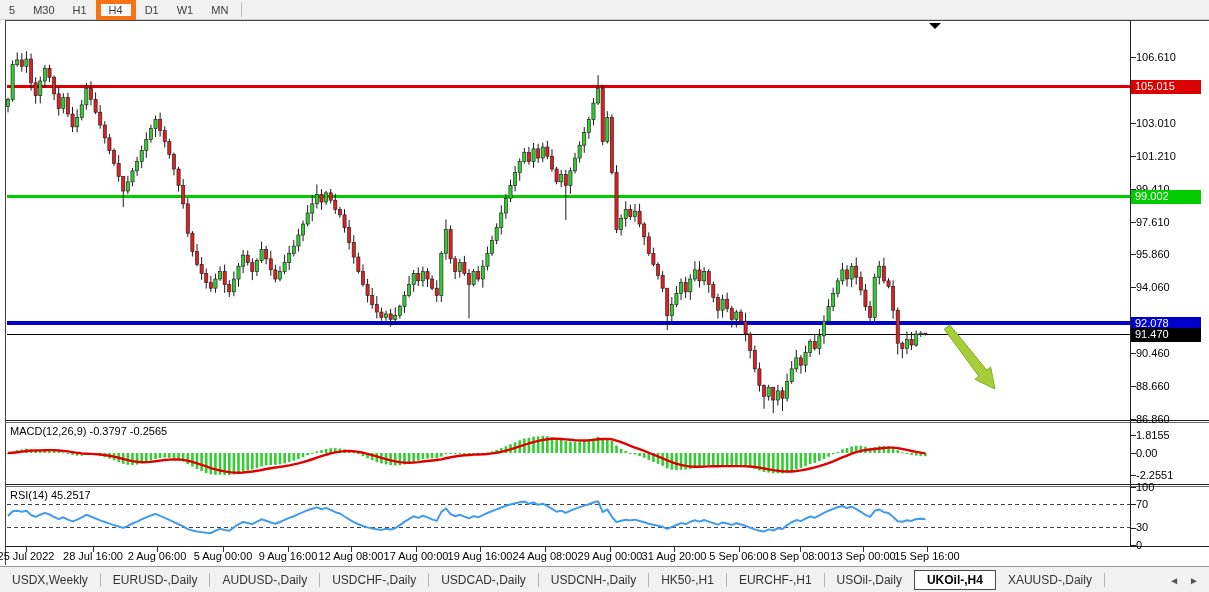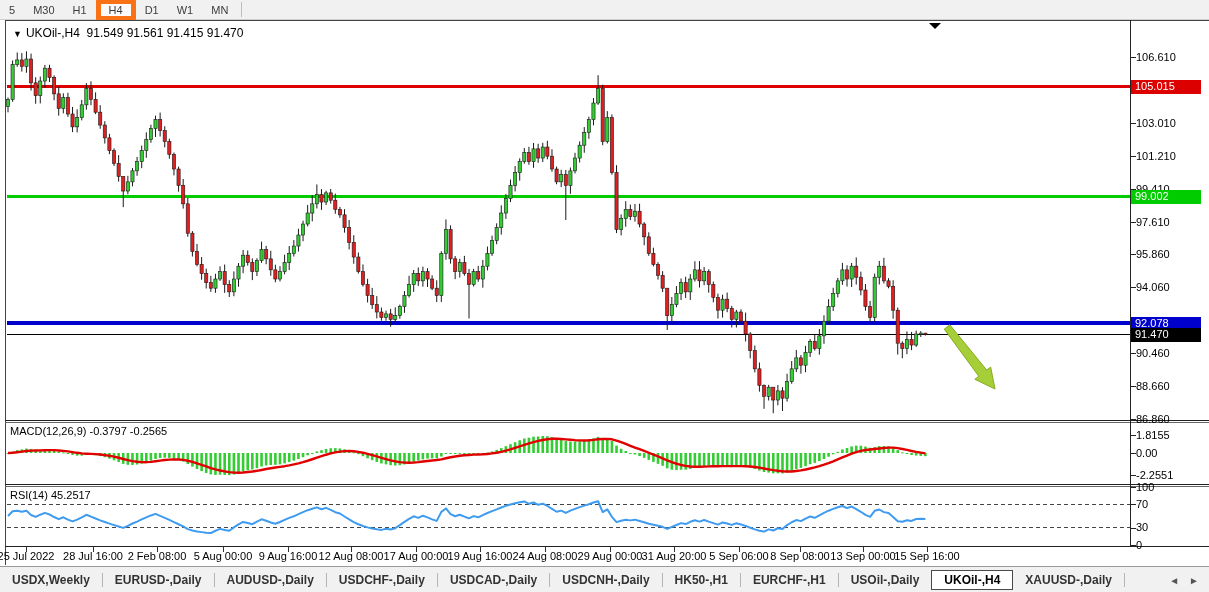--- a/index.html
+++ b/index.html
@@ -19,21 +19,21 @@
   #chart-title .mk{font-size:9px;margin-right:4px;}
   #macd-label{left:10px;top:425px;}
   #rsi-label{left:10px;top:489px;}
   .vlabel{position:absolute;left:1136px;font-size:11px;color:#000;white-space:nowrap;}
   .badge{position:absolute;left:1131px;width:66px;height:14px;font-size:11px;line-height:13px;
          color:#fff;padding-left:4px;white-space:nowrap;}
   .tlabel{position:absolute;top:550px;font-size:11px;color:#000;transform:translateX(-50%);white-space:nowrap;}
   
   #tabbar{position:absolute;left:0;top:566px;width:1209px;height:26px;background:#f1f1f1;
           border-top:1px solid #9a9a9a;display:flex;align-items:center;font-size:12px;color:#333;}
-  .tab{padding:3px 12px;white-space:nowrap;cursor:default;font-weight:bold;}
+  .tab{padding:3px 12px;white-space:nowrap;cursor:default;}
   .tab.active{background:#ffffff;border:1px solid #4a4a4a;font-weight:bold;color:#000;padding:2px 12px;}
   .tabsep{width:1px;height:14px;background:#b5b5b5;}
   #tab-scroll{margin-left:auto;display:flex;gap:10px;padding-right:10px;color:#555;font-size:10px;}
 </style>
 </head>
 <body>
 
 <div id="app">
 
   <div id="tfbar">
@@ -694,23 +694,20 @@
       <line x1="480.5" y1="547" x2="480.5" y2="552" stroke="#333" stroke-width="1" shape-rendering="crispEdges"></line>
       <line x1="545.5" y1="547" x2="545.5" y2="552" stroke="#333" stroke-width="1" shape-rendering="crispEdges"></line>
       <line x1="610.5" y1="547" x2="610.5" y2="552" stroke="#333" stroke-width="1" shape-rendering="crispEdges"></line>
       <line x1="674.5" y1="547" x2="674.5" y2="552" stroke="#333" stroke-width="1" shape-rendering="crispEdges"></line>
       <line x1="739.5" y1="547" x2="739.5" y2="552" stroke="#333" stroke-width="1" shape-rendering="crispEdges"></line>
       <line x1="800.5" y1="547" x2="800.5" y2="552" stroke="#333" stroke-width="1" shape-rendering="crispEdges"></line>
       <line x1="863.5" y1="547" x2="863.5" y2="552" stroke="#333" stroke-width="1" shape-rendering="crispEdges"></line>
       <line x1="927.5" y1="547" x2="927.5" y2="552" stroke="#333" stroke-width="1" shape-rendering="crispEdges"></line>
     </svg>
 
-  <div id="chart-title" class="overlay">
-    <span class="mk">▼</span><span>UKOil-,H4</span>&nbsp;&nbsp;<span>91.549 91.561 91.415 91.470</span>
-  </div>
 
   <div id="macd-label" class="overlay">
     <span>MACD(12,26,9)</span>
     <span>-0.3797 -0.2565</span>
   </div>
 
   <div id="rsi-label" class="overlay">
     <span>RSI(14)</span>
     <span>45.2517</span>
   </div>
@@ -734,21 +731,21 @@
       <div class="vlabel" style="top: 521.1px;">30</div>
       <div class="vlabel" style="top: 538.5px;">0</div>
       <div class="badge" style="top: 79.7556px; background: rgb(221, 0, 0);">105.015</div>
       <div class="badge" style="top: 189.989px; background: rgb(0, 204, 0);">99.002</div>
       <div class="badge" style="top: 316.924px; background: rgb(0, 0, 204);">92.078</div>
       <div class="badge" style="top: 328.07px; background: rgb(0, 0, 0);">91.470</div>
     </div>
   <div id="time-labels">
       <div class="tlabel" style="left: 26px;">25 Jul 2022</div>
       <div class="tlabel" style="left: 93px;">28 Jul 16:00</div>
-      <div class="tlabel" style="left: 157px;">2 Feb 08:00</div>
+      <div class="tlabel" style="left: 157px;">2 Aug 06:00</div>
       <div class="tlabel" style="left: 223px;">5 Aug 00:00</div>
       <div class="tlabel" style="left: 288px;">9 Aug 16:00</div>
       <div class="tlabel" style="left: 351px;">12 Aug 08:00</div>
       <div class="tlabel" style="left: 416px;">17 Aug 00:00</div>
       <div class="tlabel" style="left: 480px;">19 Aug 16:00</div>
       <div class="tlabel" style="left: 545px;">24 Aug 08:00</div>
       <div class="tlabel" style="left: 610px;">29 Aug 00:00</div>
       <div class="tlabel" style="left: 674px;">31 Aug 20:00</div>
       <div class="tlabel" style="left: 739px;">5 Sep 06:00</div>
       <div class="tlabel" style="left: 800px;">8 Sep 08:00</div>

